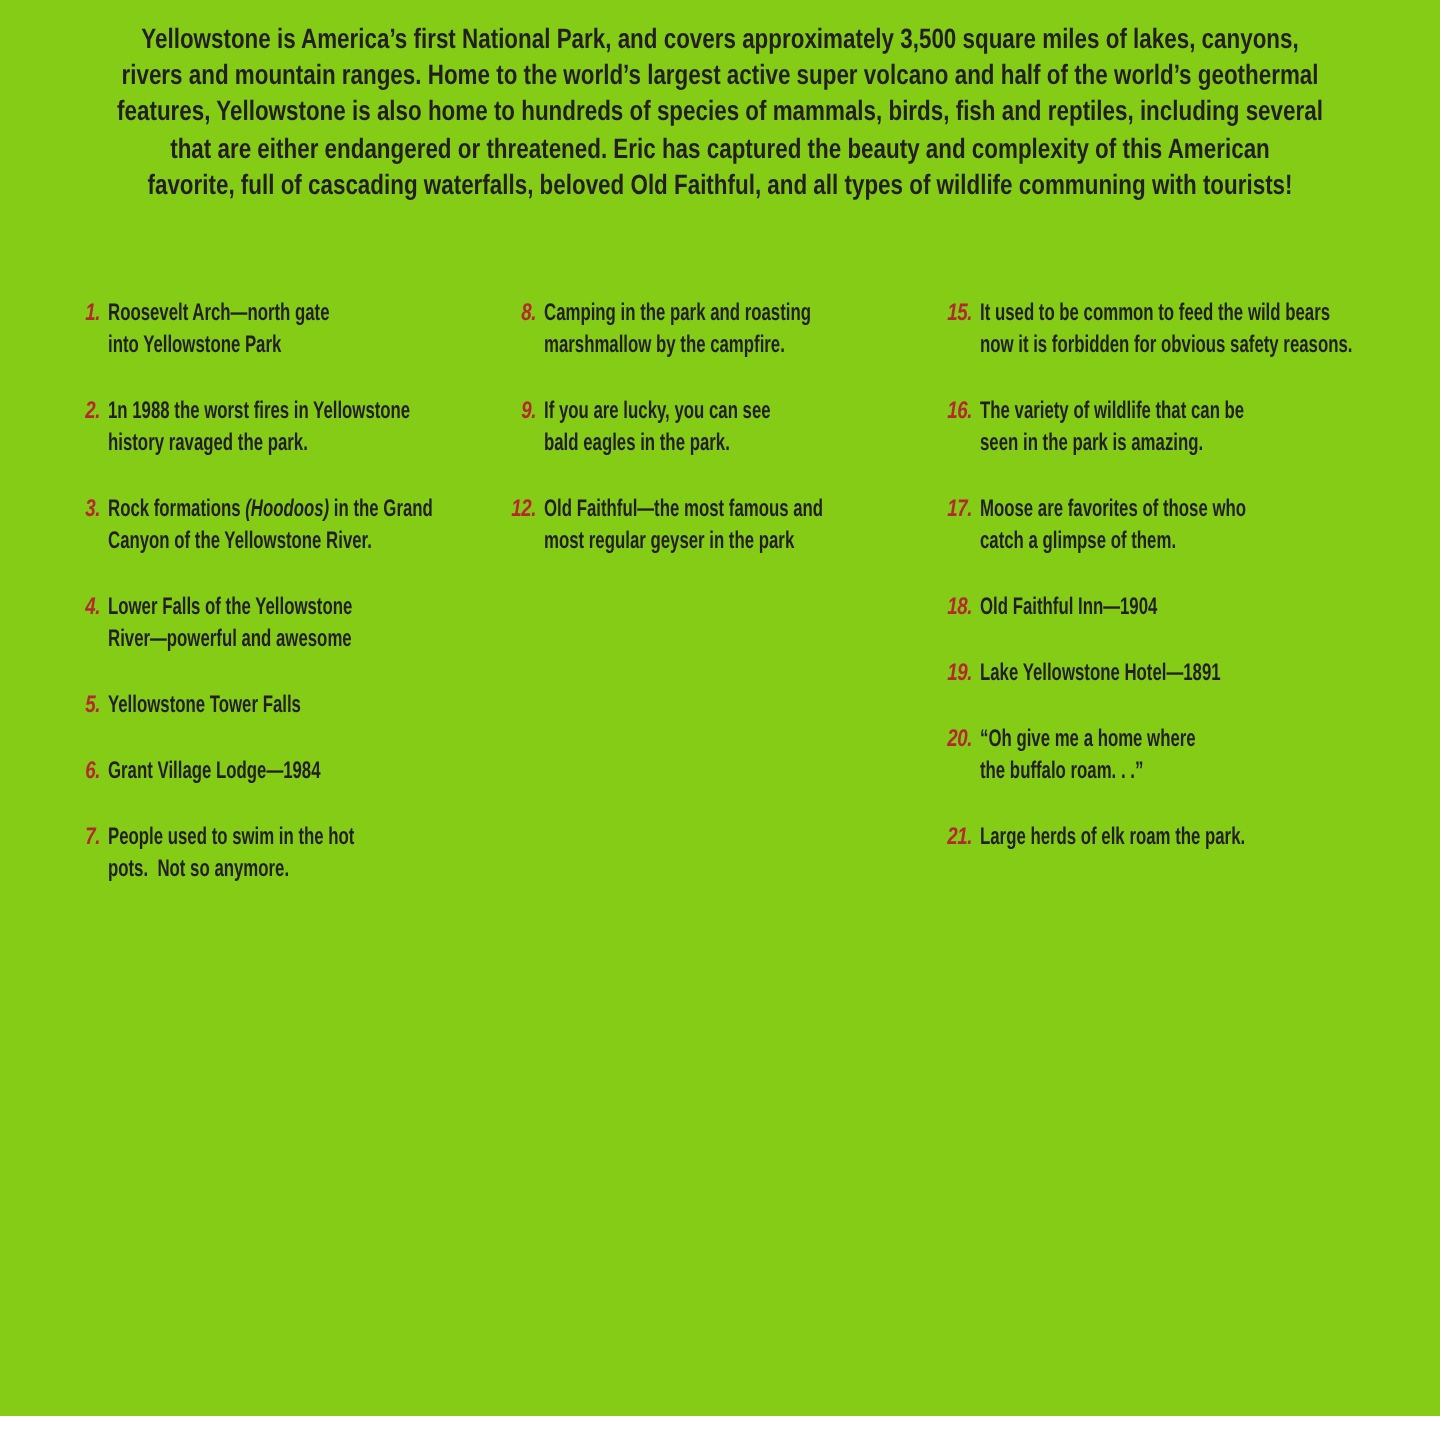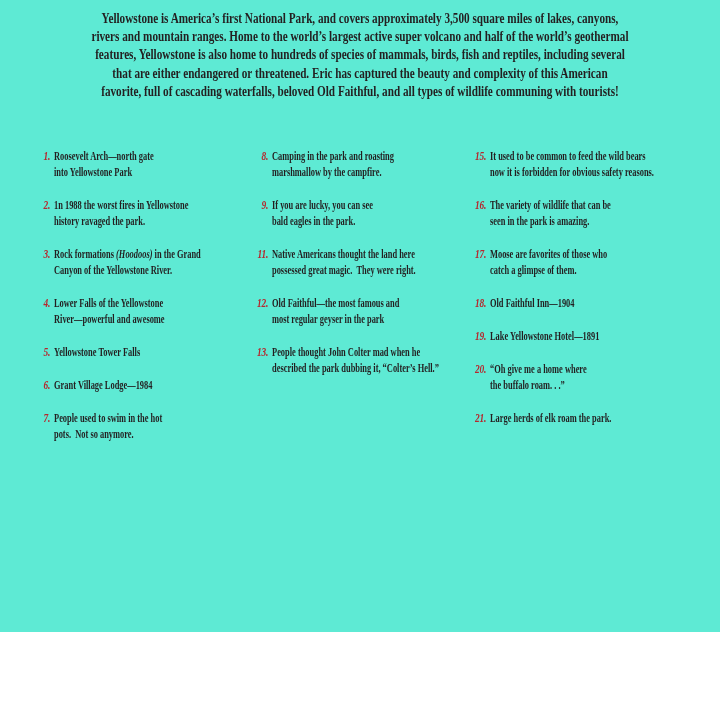--- a/index.html
+++ b/index.html
@@ -1,18 +1,18 @@
 <!DOCTYPE html>
 <html><head>
 <meta charset="utf-8">
 <style>
   html,body { margin:0; padding:0; background:#ffffff; }
   .page {
-    position:relative; width:720px; height:632px; background:#5eead4;
-    font-family:Liberation Serif, serif; overflow:hidden;
+    position:relative; width:720px; height:708px; background:#84cc16;
+    font-family:Liberation Sans, sans-serif; overflow:hidden;
     color:#231f20;
   }
   
   .intro {
     position:absolute; top:10px; left:-140px; width:1000px;
     transform:scaleX(0.8); transform-origin:50% 0;
     font-size:14px; line-height:18.2px; font-weight:600;
     color:#231f20;
   }
   .intro-line { text-align:center; white-space:nowrap; }
@@ -83,30 +83,22 @@
   <div class="col col-2" id="col-1">
       <div class="item">
         <div class="num" style="color: rgb(181, 40, 46);">8.</div>
         <div class="txt"><span>Camping in the park and roasting</span><br><span>marshmallow by the campfire.</span></div>
       </div>
       <div class="item">
         <div class="num" style="color: rgb(181, 40, 46);">9.</div>
         <div class="txt"><span>If you are lucky, you can see</span><br><span>bald eagles in the park.</span></div>
       </div>
       <div class="item">
-        <div class="num" style="color: rgb(181, 40, 46);">11.</div>
-        <div class="txt"><span>Native Americans thought the land here</span><br><span>possessed great magic.&nbsp; They were right.</span></div>
-      </div>
-      <div class="item">
         <div class="num" style="color: rgb(181, 40, 46);">12.</div>
         <div class="txt"><span>Old Faithful—the most famous and</span><br><span>most regular geyser in the park</span></div>
-      </div>
-      <div class="item">
-        <div class="num" style="color: rgb(181, 40, 46);">13.</div>
-        <div class="txt"><span>People thought John Colter mad when he</span><br><span>described the park dubbing it, “Colter’s Hell.”</span></div>
       </div>
     </div>
   <div class="col col-3" id="col-2">
       <div class="item">
         <div class="num" style="color: rgb(181, 40, 46);">15.</div>
         <div class="txt"><span>It used to be common to feed the wild bears</span><br><span>now it is forbidden for obvious safety reasons.</span></div>
       </div>
       <div class="item">
         <div class="num" style="color: rgb(181, 40, 46);">16.</div>
         <div class="txt"><span>The variety of wildlife that can be</span><br><span>seen in the park is amazing.</span></div>

